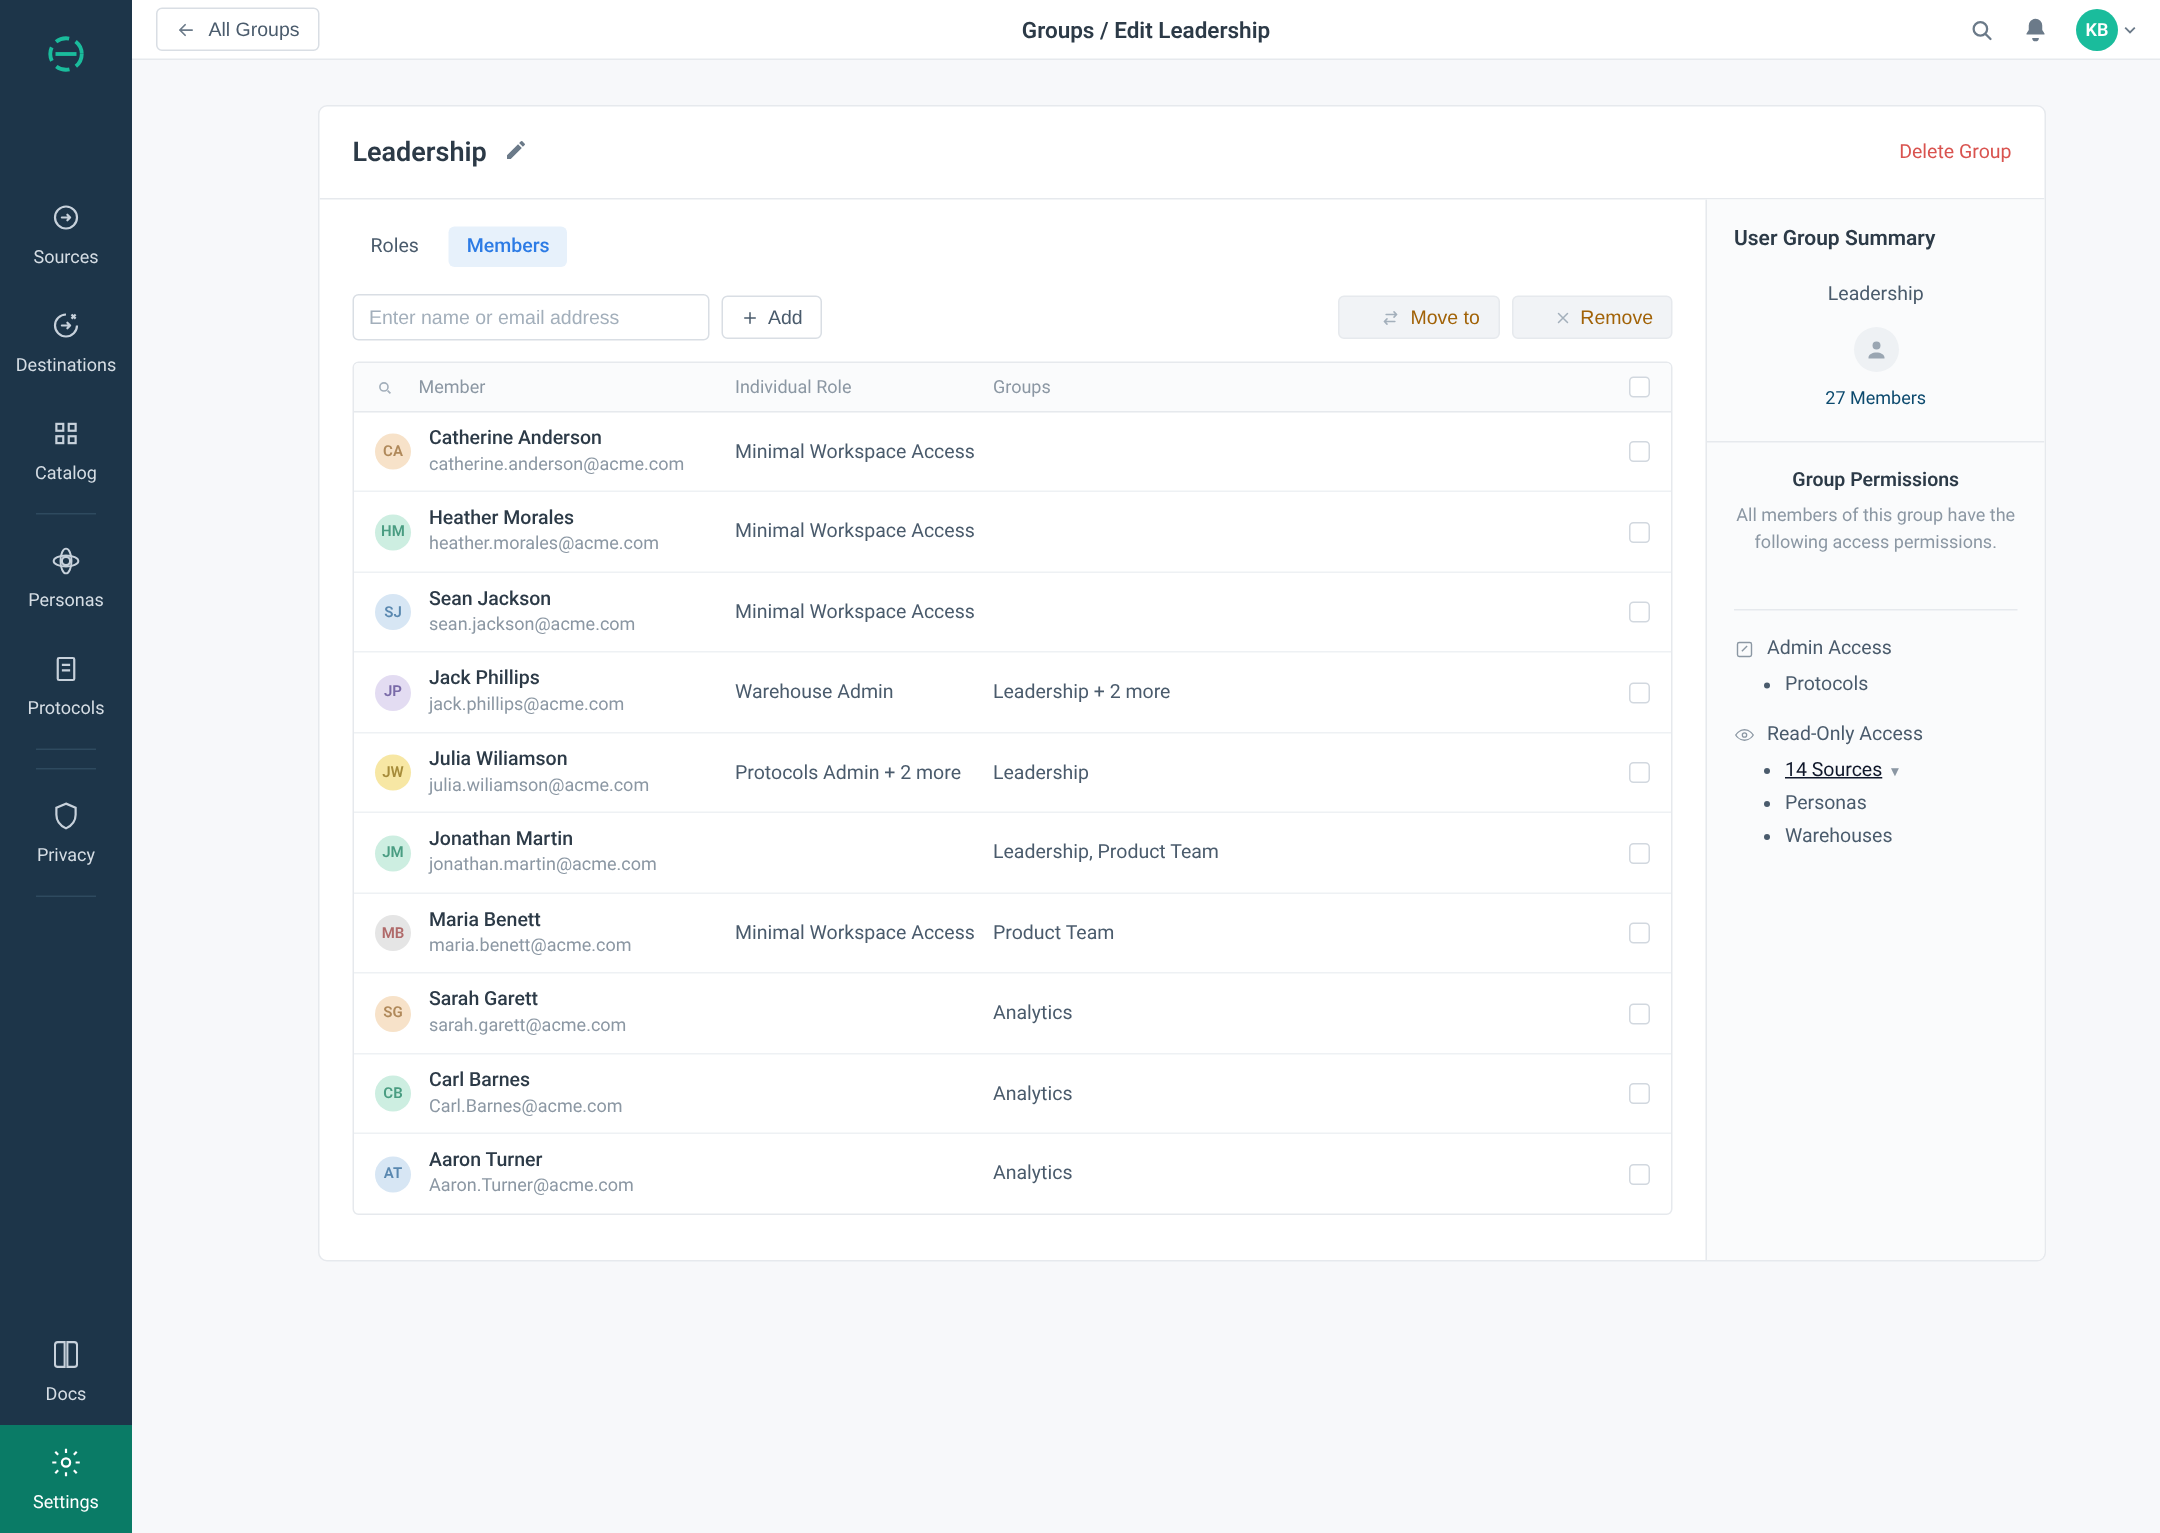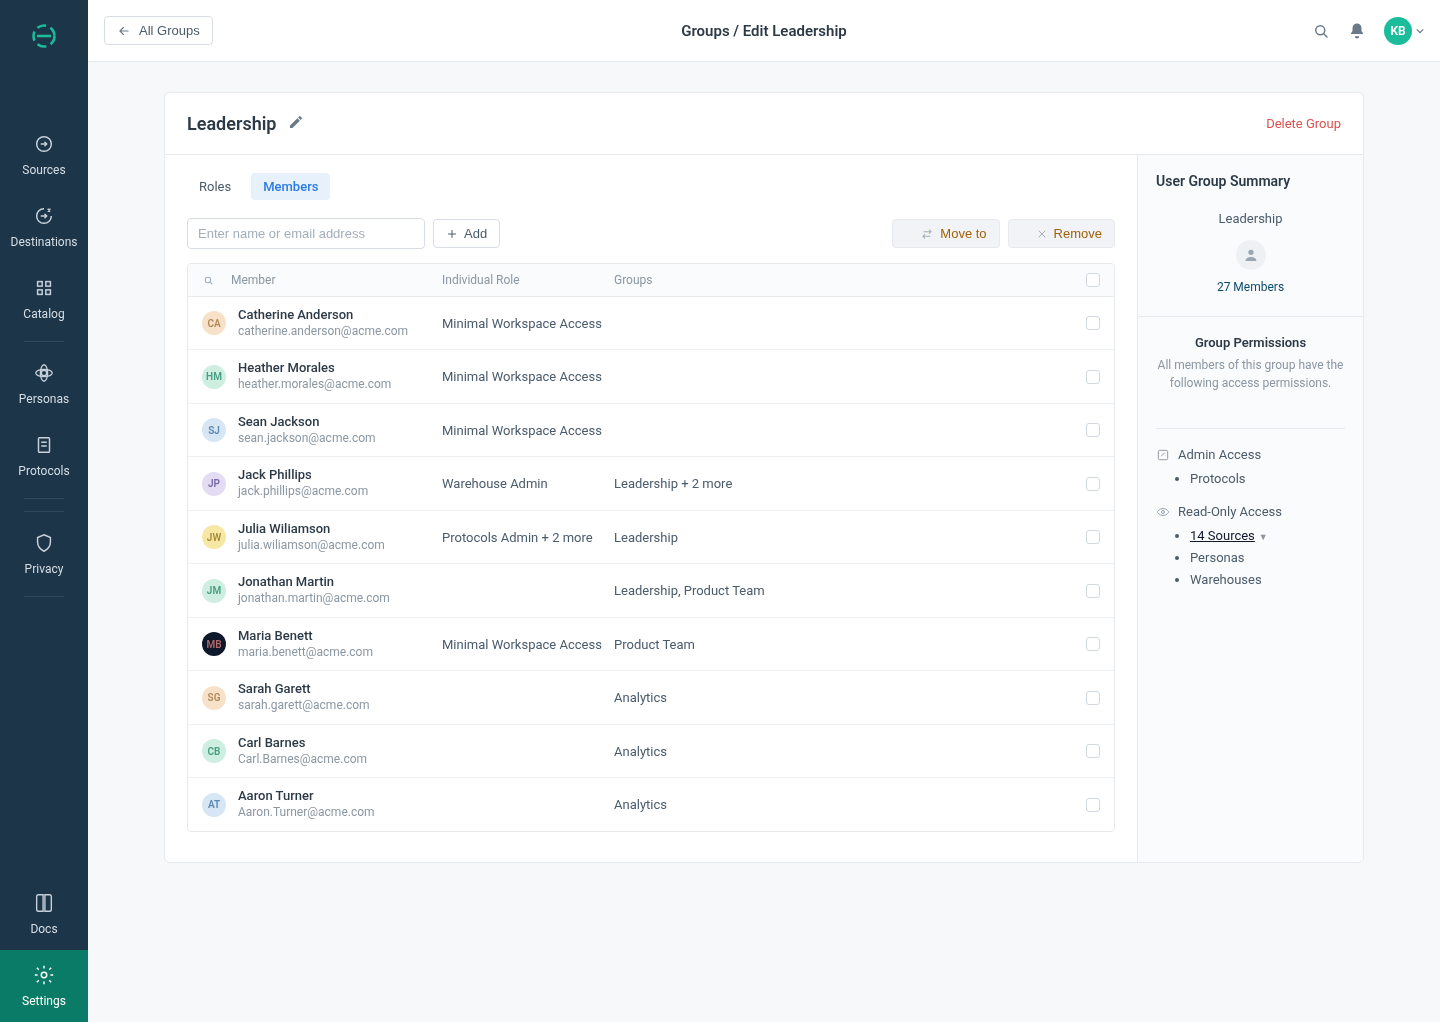--- a/index.html
+++ b/index.html
@@ -11,30 +11,30 @@
 .sidebar .logo { margin-bottom: 30px; }
 .sidebar .nav-items { flex: 1; display: flex; flex-direction: column; align-items: center; width: 100%; }
 .sidebar .nav-item { width: 100%; display: flex; flex-direction: column; align-items: center; padding: 14px 0; cursor: pointer; font-size: 12px; color: #d5dde4; }
 .sidebar .nav-item svg { margin-bottom: 8px; }
 .sidebar .nav-item.active { background: #0a7b66; color: #fff; }
 .sidebar .separator { width: 40px; height: 1px; background: #2e4a5f; margin: 6px 0; }
 .sidebar .bottom { width: 100%; }
 
 
 .main { flex: 1; display: flex; flex-direction: column; }
-.topbar { height: 62px; background: #fff; border-bottom: 1px solid #e6e9ed; display: flex; align-items: center; padding: 0 16px; position: relative; }
+.topbar { height: 40px; background: #fff; border-bottom: 1px solid #e6e9ed; display: flex; align-items: center; padding: 0 16px; position: relative; }
 .back-btn { display: inline-flex; align-items: center; border: 1px solid #d9dee4; background: #fff; color: #4a5b6c; padding: 6px 12px; border-radius: 4px; font-size: 13px; cursor: pointer; gap: 8px; }
 .topbar .title { position: absolute; left: 50%; transform: translateX(-50%); font-weight: 600; color: #2c3a47; font-size: 15px; }
 .topbar .right { margin-left: auto; display: flex; align-items: center; gap: 18px; }
 .avatar-chip { width: 28px; height: 28px; border-radius: 50%; background: #1abc9c; color: #fff; font-size: 12px; font-weight: 600; display: inline-flex; align-items: center; justify-content: center; }
 .icon-btn { color: #6b7a89; cursor: pointer; display: inline-flex; }
 
 
 .content { padding: 30px 76px; }
-.card { background: #fff; border: 1px solid #e6e9ed; border-radius: 6px; overflow: hidden; }
+.card { background: #fff; border: 1px solid #e6e9ed; border-radius: 6px; overflow: hidden; margin-left: 48px; }
 .card-header { padding: 20px 22px; display: flex; align-items: center; }
 .group-title { font-size: 18px; font-weight: 600; color: #2c3a47; margin-right: 12px; }
 .edit-icon { color: #6b7a89; cursor: pointer; }
 .delete-link { margin-left: auto; color: #d9534f; font-size: 13px; cursor: pointer; }
 
 .card-body { display: flex; border-top: 1px solid #e6e9ed; }
 .left-pane { flex: 1; padding: 18px 22px 30px; }
 .right-pane { width: 226px; border-left: 1px solid #e6e9ed; background: #fafbfc; }
 
 .tabs { display: flex; gap: 8px; margin-bottom: 18px; }
@@ -327,21 +327,21 @@
                       </div>
                     </div>
                     <div class="role-cell"></div>
                     <div class="groups-cell">Leadership, Product Team</div>
                     <div class="check-cell">
                       <div class="checkbox"></div>
                     </div>
                   </div>
                   <div class="table-row">
                     <div class="member-cell">
-                      <span class="member-avatar" style="background:#0f172a;color:#b06a6a">MB</span>
+                      <span class="member-avatar" style="background:#e5e5e5;color:#b06a6a">MB</span>
                       <div class="member-info">
                         <span class="member-name">Maria Benett</span>
                         <span class="member-email">maria.benett@acme.com</span>
                       </div>
                     </div>
                     <div class="role-cell">Minimal Workspace Access</div>
                     <div class="groups-cell">Product Team</div>
                     <div class="check-cell">
                       <div class="checkbox"></div>
                     </div>

